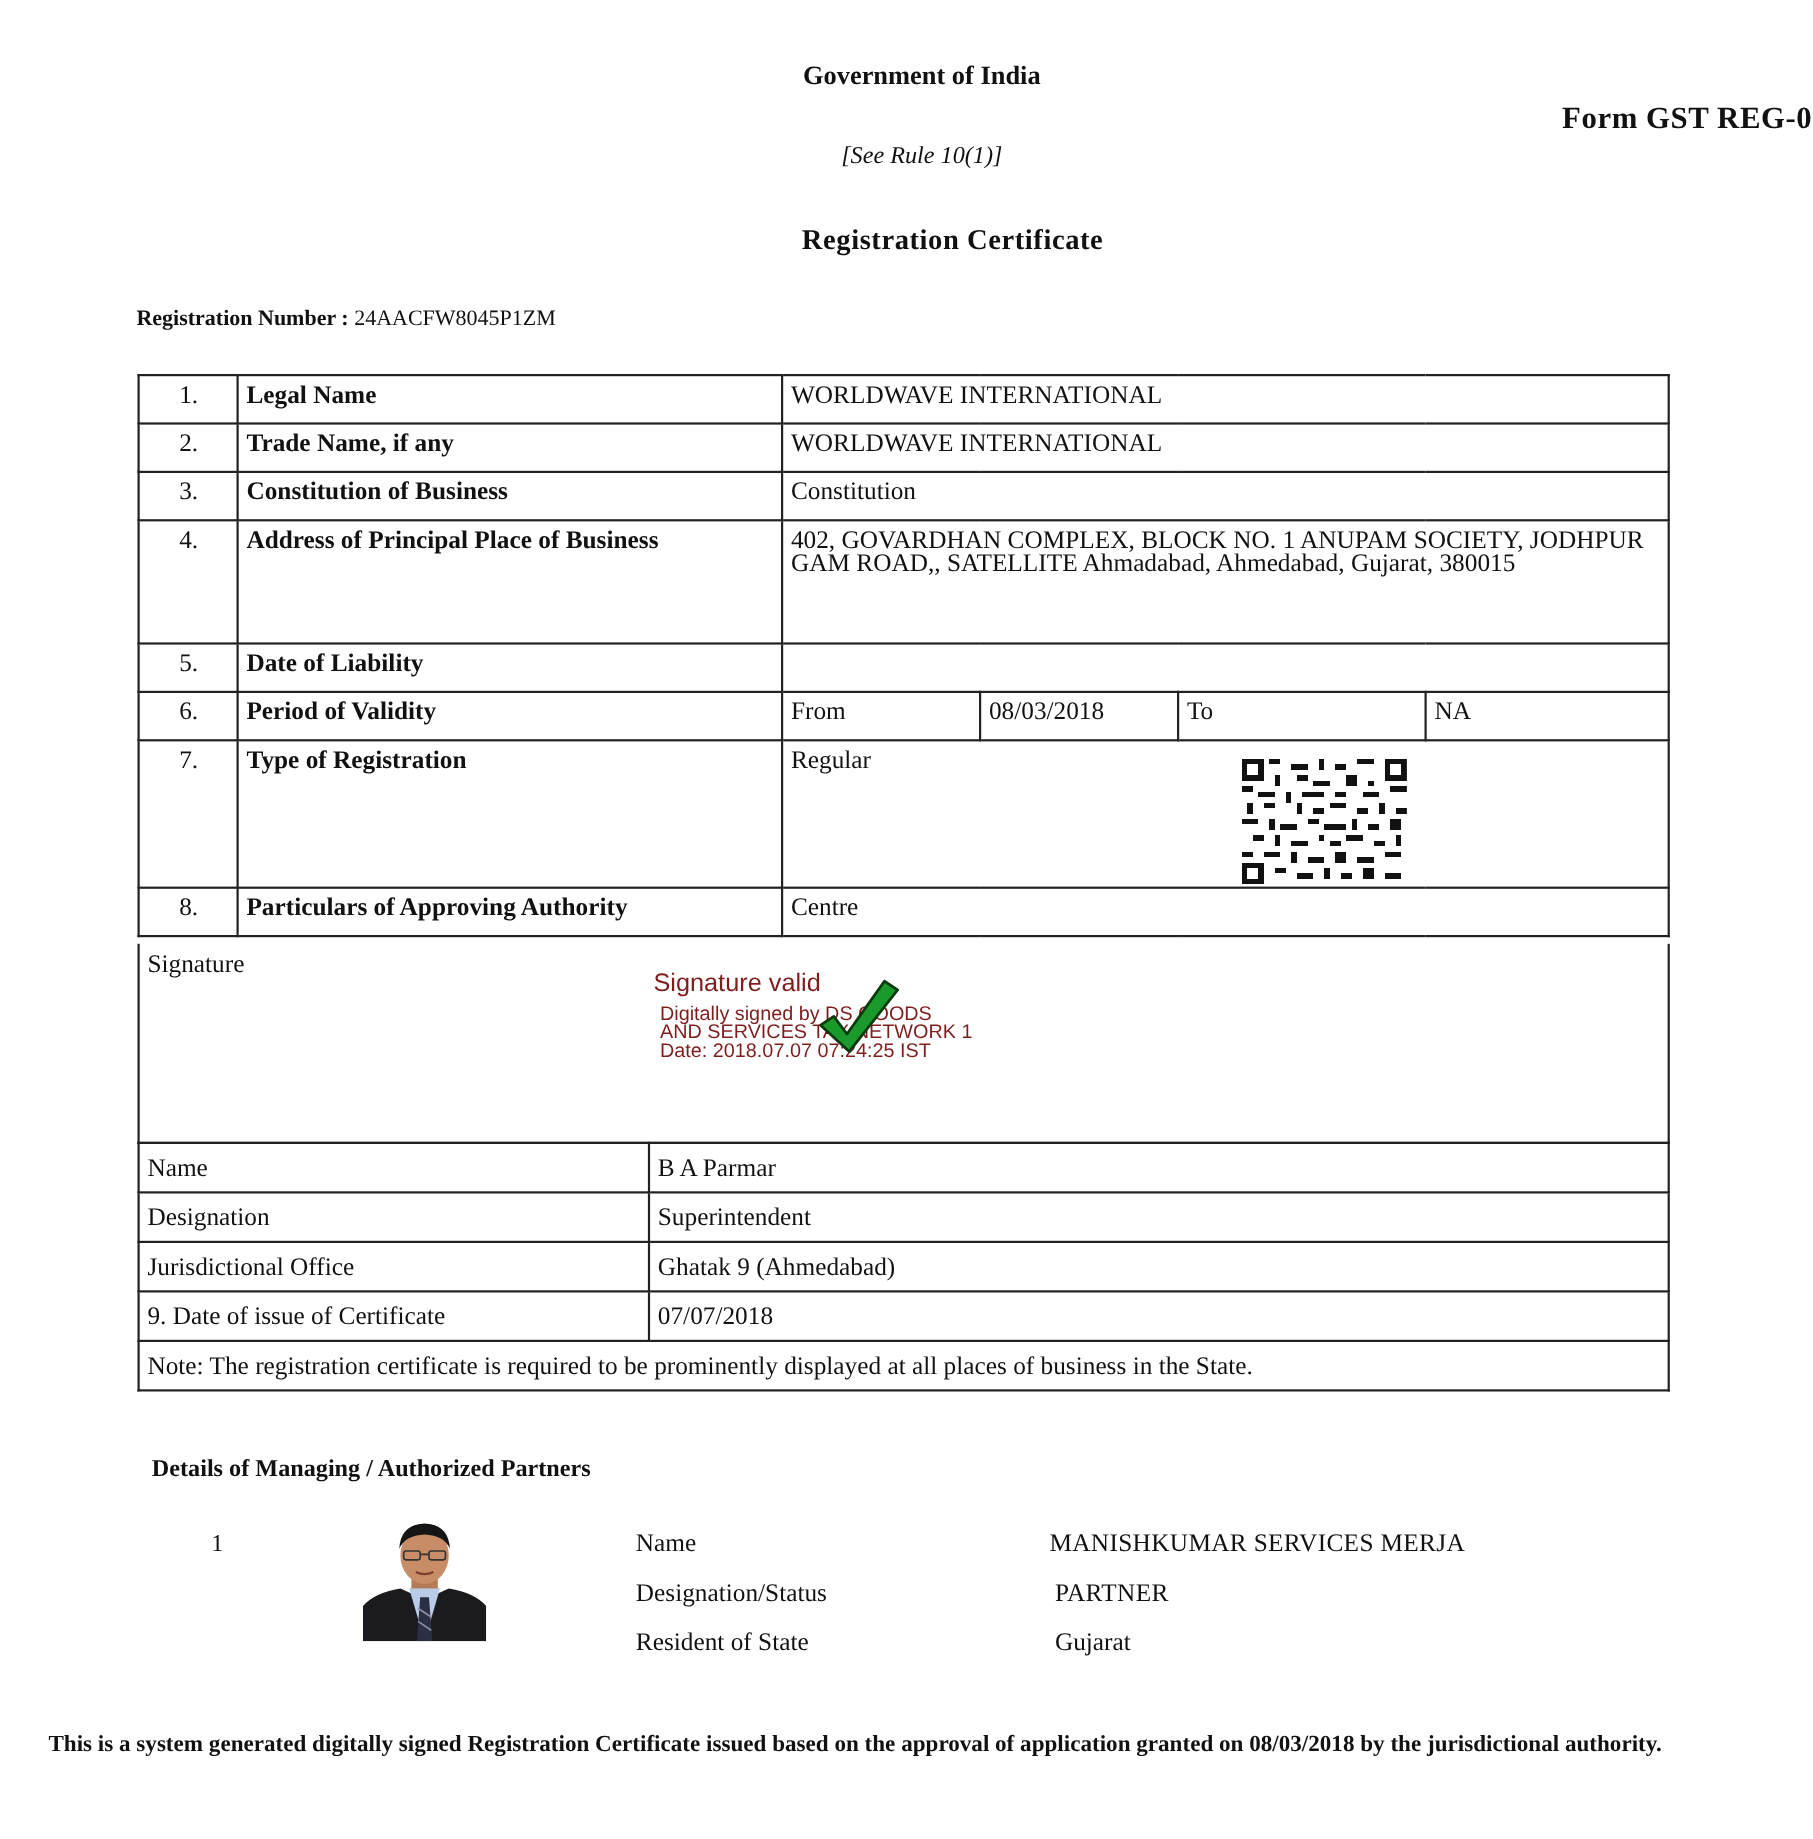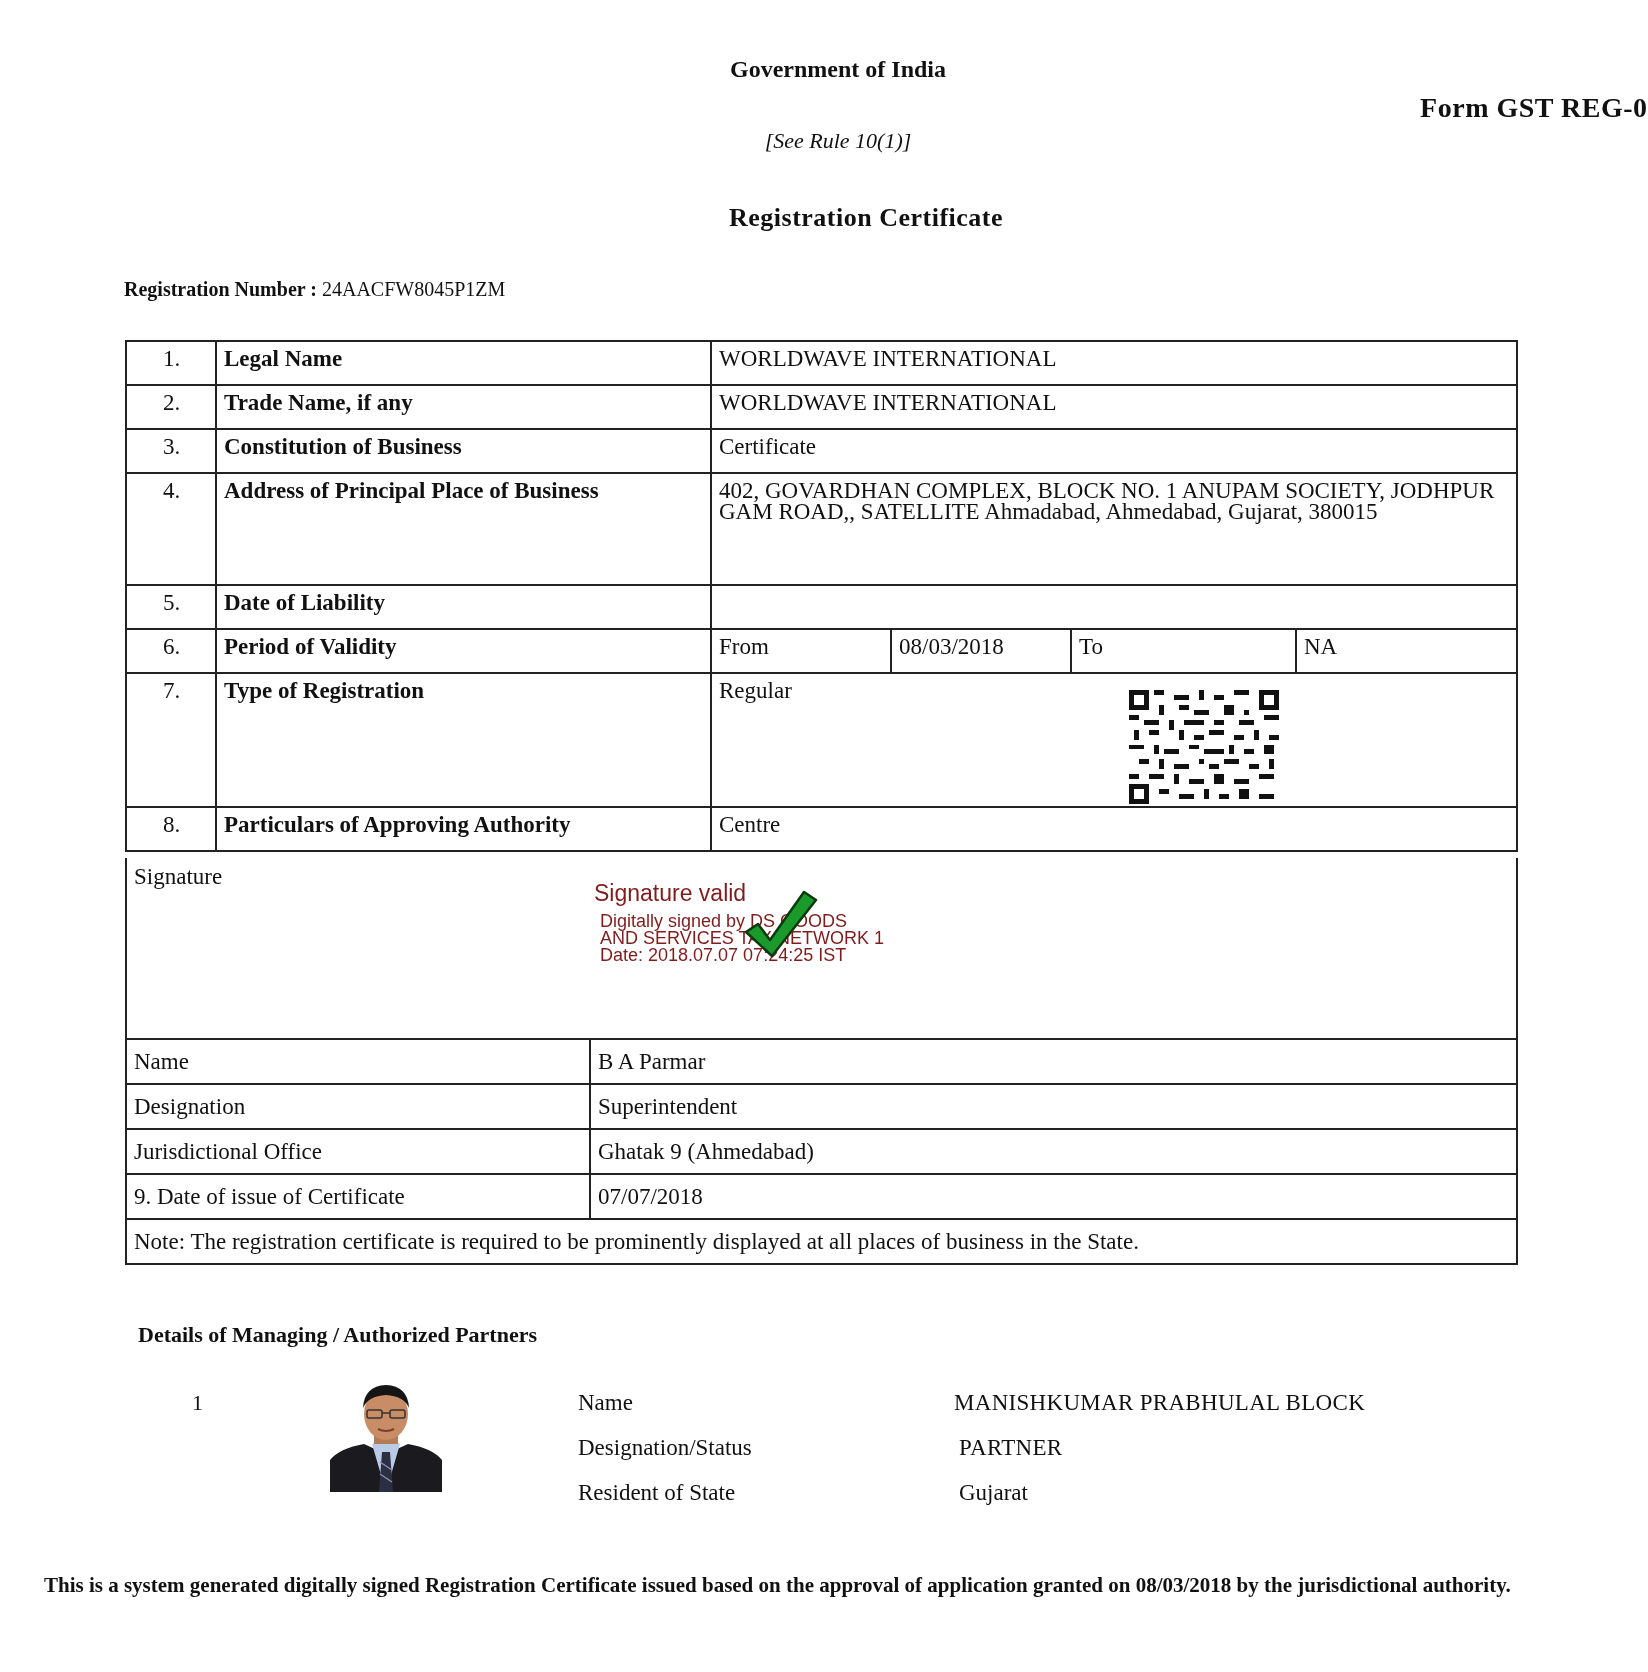--- a/index.html
+++ b/index.html
@@ -54,21 +54,21 @@
     <td colspan="4">WORLDWAVE INTERNATIONAL</td>
   </tr>
   <tr style="height:44px">
     <td class="num">2.</td>
     <td class="lab">Trade Name, if any</td>
     <td colspan="4">WORLDWAVE INTERNATIONAL</td>
   </tr>
   <tr style="height:44px">
     <td class="num">3.</td>
     <td class="lab">Constitution of Business</td>
-    <td colspan="4">Certificate</td>
+    <td colspan="4">Constitution</td>
   </tr>
   <tr style="height:112px">
     <td class="num">4.</td>
     <td class="lab">Address of Principal Place of Business</td>
     <td colspan="4">402, GOVARDHAN COMPLEX, BLOCK NO. 1 ANUPAM SOCIETY, JODHPUR GAM ROAD,, SATELLITE Ahmadabad, Ahmedabad, Gujarat, 380015</td>
   </tr>
   <tr style="height:44px">
     <td class="num">5.</td>
     <td class="lab">Date of Liability</td>
     <td colspan="4"></td>
@@ -214,17 +214,17 @@
   <rect x="37" y="28" width="15" height="8" rx="2" fill="none" stroke="#333" stroke-width="1.5"></rect>
   <rect x="60" y="28" width="15" height="8" rx="2" fill="none" stroke="#333" stroke-width="1.5"></rect>
   <line x1="52" y1="31" x2="60" y2="31" stroke="#333" stroke-width="1.5"></line>
   <path d="M48 47 Q56 51 64 47" stroke="#7a3f2c" stroke-width="2" fill="none"></path>
 </svg>
 
 <div class="abs p-lab" style="top:1390px">Name</div>
 <div class="abs p-lab" style="top:1435px">Designation/Status</div>
 <div class="abs p-lab" style="top:1480px">Resident of State</div>
 
-<div class="abs p-val" style="left:954px;top:1390px;letter-spacing:0.3px">MANISHKUMAR PRABHULAL BLOCK</div>
+<div class="abs p-val" style="left:954px;top:1390px;letter-spacing:0.3px">MANISHKUMAR SERVICES MERJA</div>
 <div class="abs p-val" style="left:959px;top:1435px;letter-spacing:0.3px">PARTNER</div>
 <div class="abs p-val" style="left:959px;top:1480px">Gujarat</div>
 
 <div class="abs footer">This is a system generated digitally signed Registration Certificate issued based on the approval of application granted on 08/03/2018 by the jurisdictional authority.</div>
 
 </body></html>

